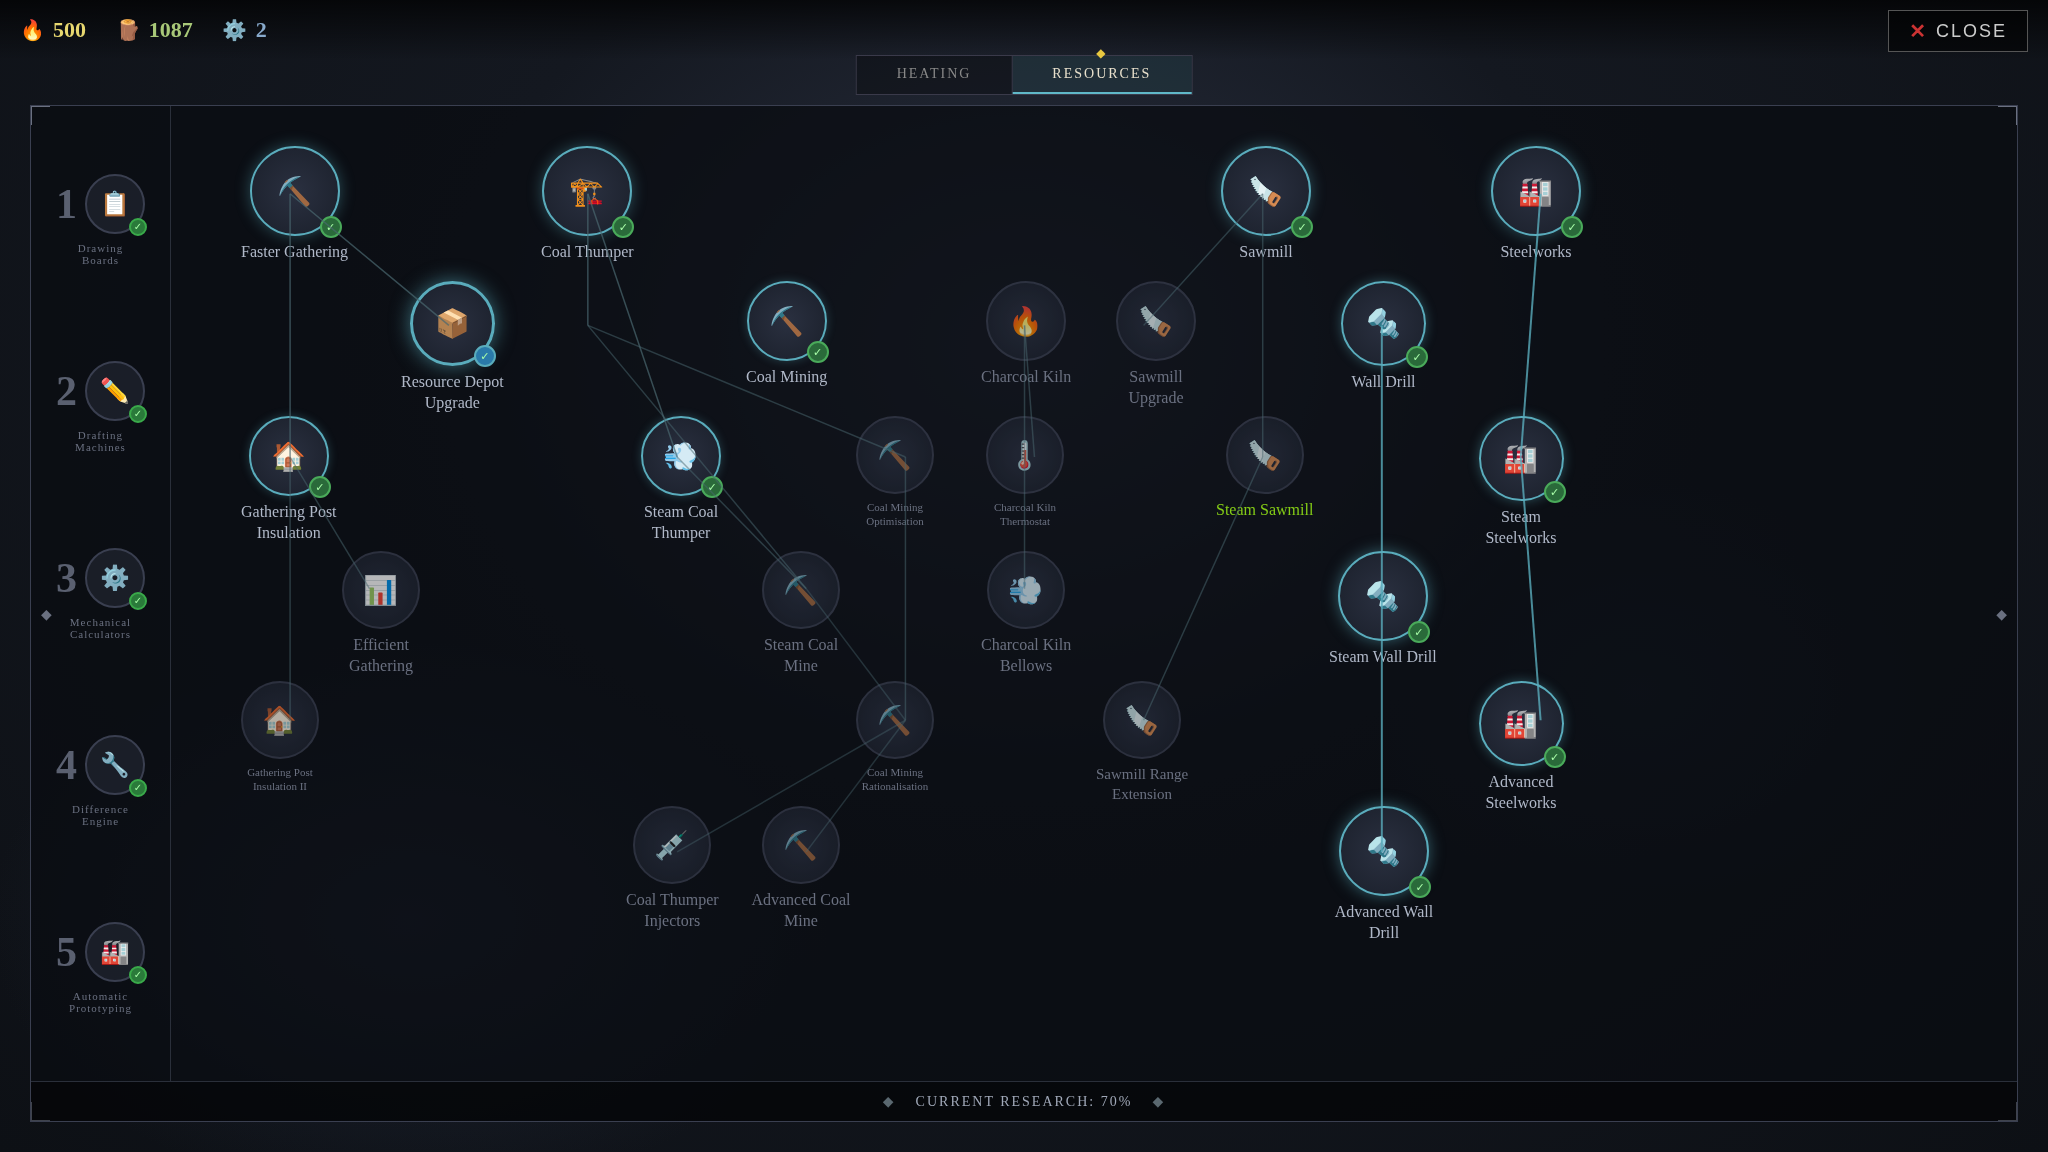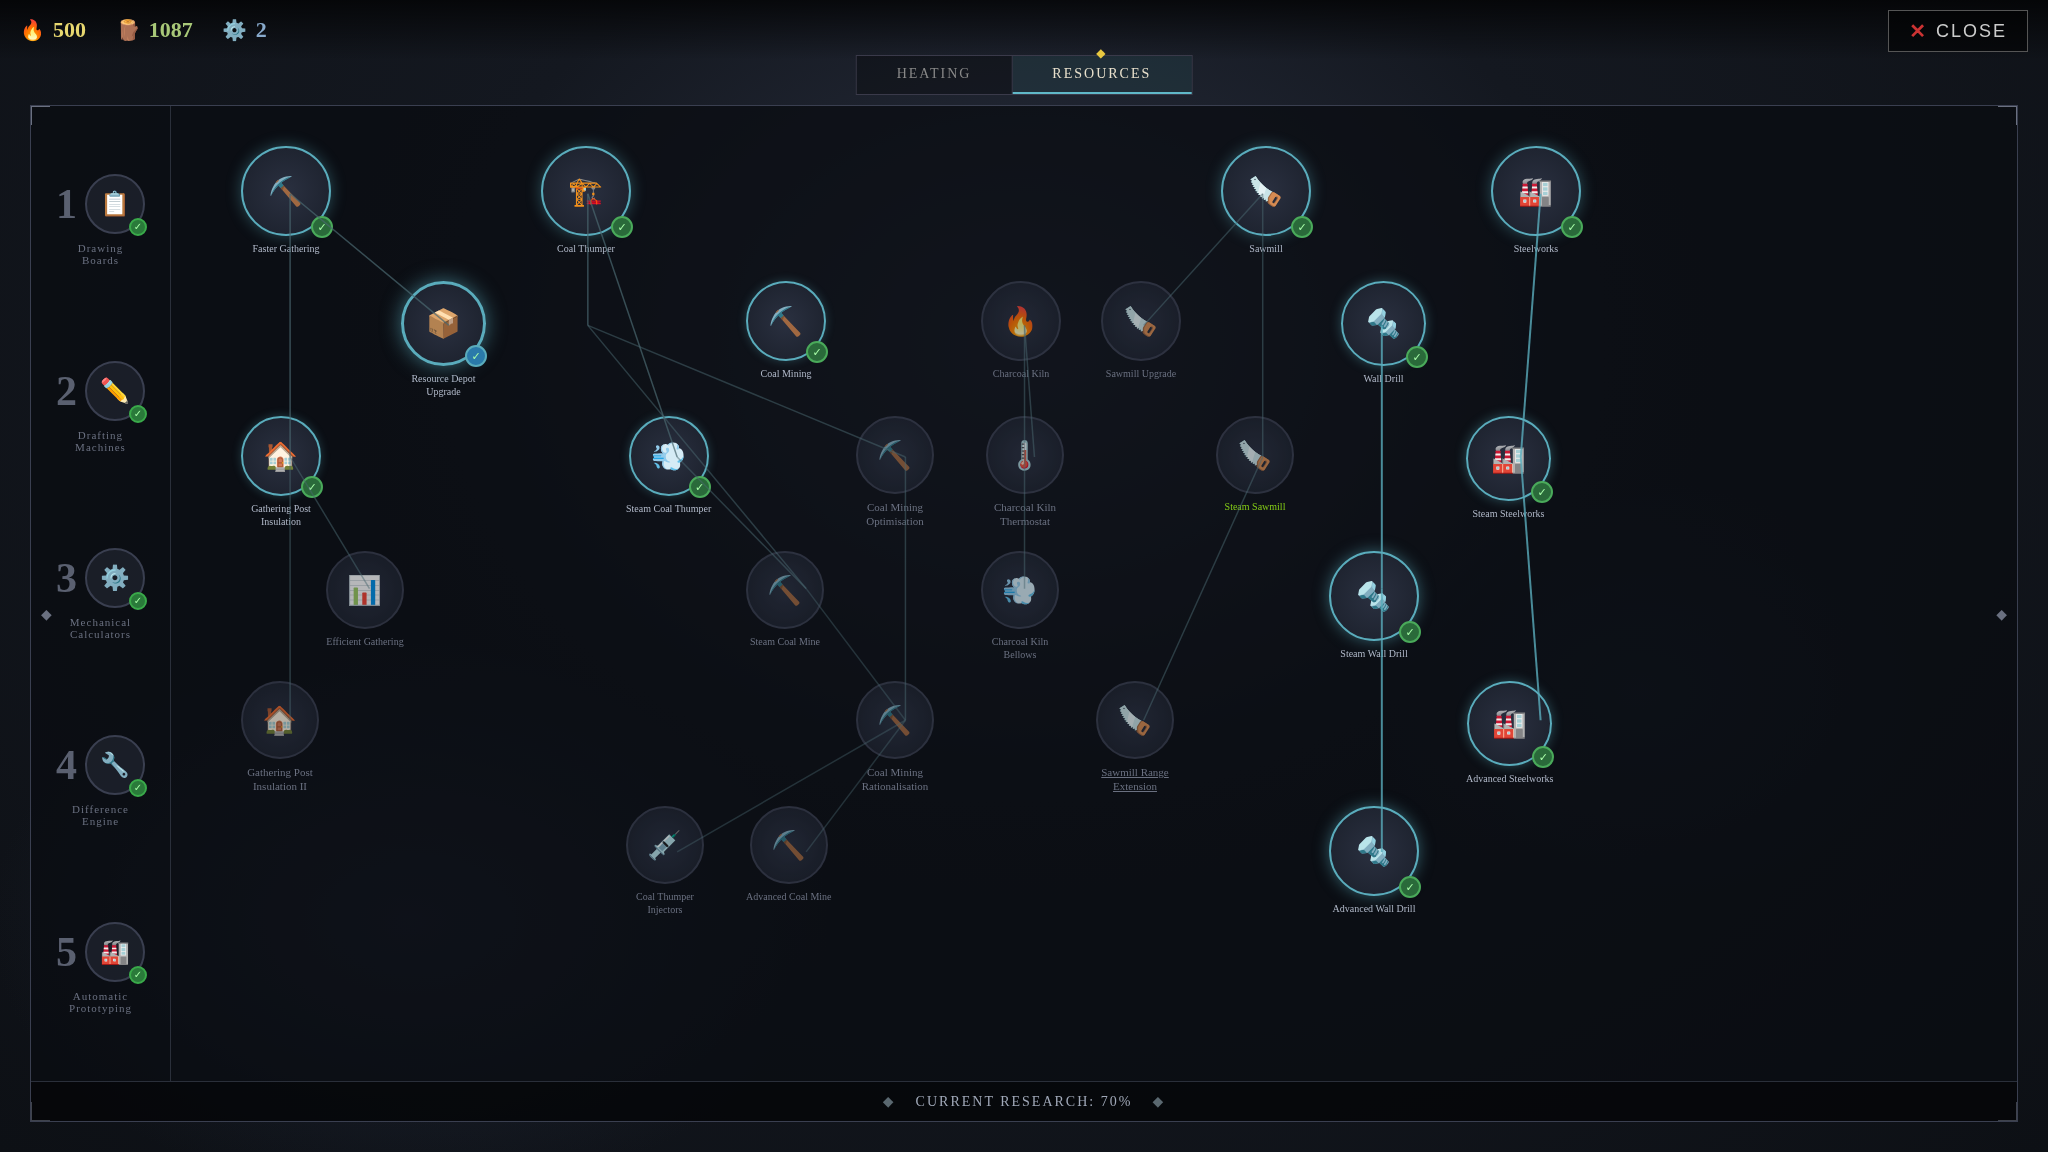--- a/index.html
+++ b/index.html
@@ -266,21 +266,21 @@
       border-radius: 50%;
       background: #2a6a3a;
       border: 2px solid #4aaa5a;
       display: flex;
       align-items: center;
       justify-content: center;
       font-size: 11px;
       color: #aaffaa;
     }
     .tech-label {
-      font-size: 10px;
+      font-size: 16px;
       color: #b0b8c8;
       text-align: center;
       max-width: 110px;
       line-height: 1.3;
     }
     .tech-circle.row0 {
       width: 90px;
       height: 90px;
     }
 
@@ -636,21 +636,21 @@
       <div class="tech-circle locked" style="width:78px;height:78px;">
         <span>⛏️</span>
       </div>
       <div class="tech-label" style="color:#6a7080;font-size:11px;">Coal Mining<br>Rationalisation</div>
     </div>
 
     <div class="tech-node" style="left:925px;top:575px;">
       <div class="tech-circle locked" style="width:78px;height:78px;">
         <span>🪚</span>
       </div>
-      <div class="tech-label" style="color:#6a7080;font-size:11px;text-decoration:underline;">Sawmill Range<br>Extension</div>
+      <div class="tech-label" style="color:#6a7080;font-size:15px;">Sawmill Range<br>Extension</div>
     </div>
 
     <div class="tech-node" style="left:1295px;top:575px;">
       <div class="tech-circle unlocked" style="width:85px;height:85px;border-color:#5aacbc;box-shadow:0 0 12px rgba(90,172,188,0.4);">
         <span>🏭</span>
         <div class="tech-check">✓</div>
       </div>
       <div class="tech-label">Advanced Steelworks</div>
     </div>
 

